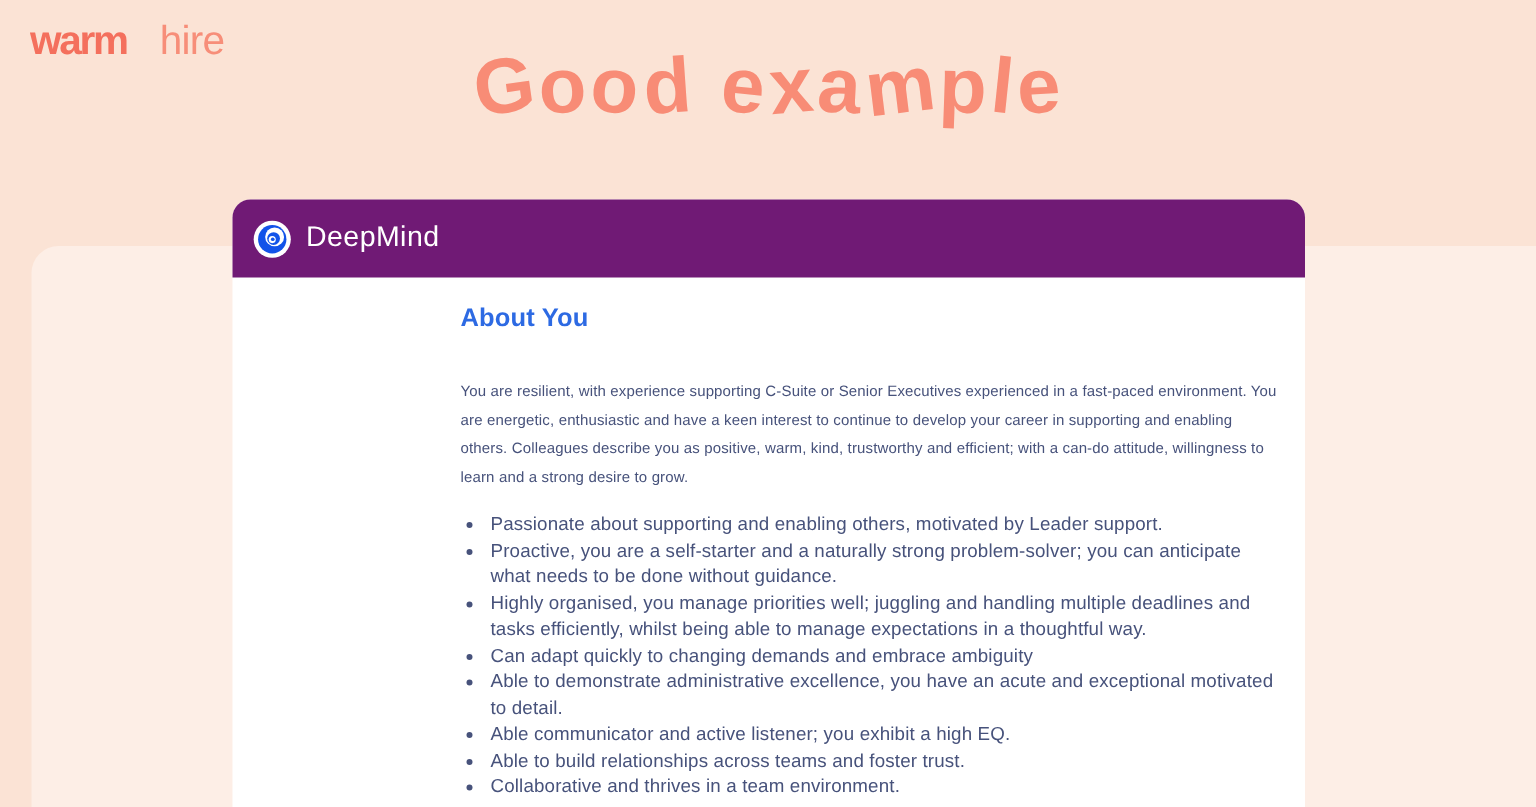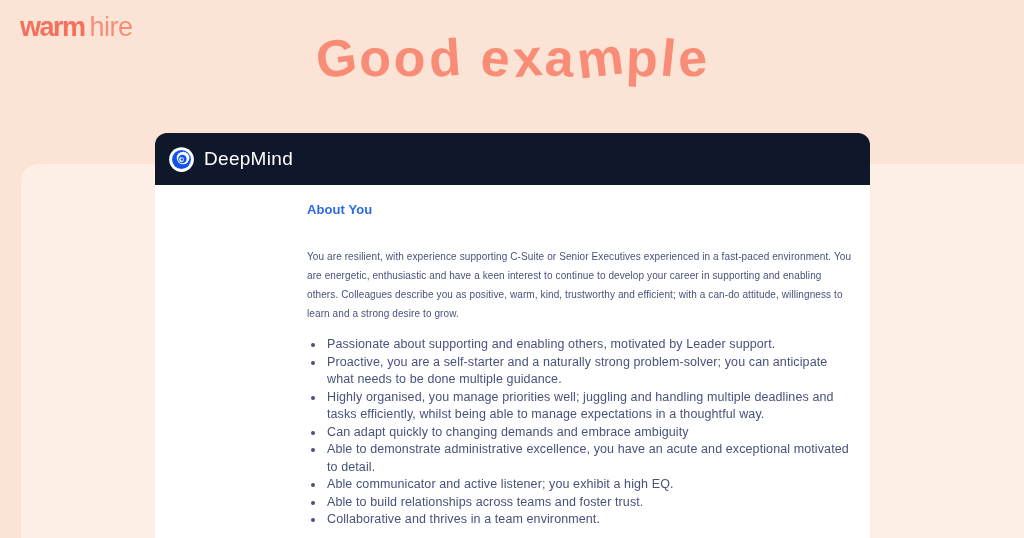--- a/index.html
+++ b/index.html
@@ -32,21 +32,21 @@
     white-space: nowrap;
   }
   .brand-bold {
     font-weight: 800;
     letter-spacing: -1.5px;
     color: #f4705d;
   }
   .brand-light {
     font-weight: 400;
     color: #f78e79;
-    margin-left: 5px;
+    margin-left: 22px;
     letter-spacing: -0.5px;
   }
 
   
   .title {
     position: absolute;
     top: 28px;
     left: 0;
     right: 0;
     margin: 0;
@@ -66,21 +66,21 @@
     position: absolute;
     left: 155px;
     top: 133px;
     width: 715px;
     height: 480px;
     background: #ffffff;
     border-radius: 12px 12px 0 0;
   }
   .card-header {
     height: 52px;
-    background: #0f172a;
+    background: #701a75;
     border-radius: 12px 12px 0 0;
     display: flex;
     align-items: center;
     padding-left: 13px;
     box-sizing: border-box;
   }
   .dm-logo { display: block; }
   .dm-logo svg { width: 27px; height: 27px; display: block; }
   .dm-name {
     color: #ffffff;
@@ -88,21 +88,21 @@
     font-weight: 500;
     margin-left: 9px;
     letter-spacing: 0.3px;
   }
 
   .card-body {
     padding: 17px 15px 0 152px;
     color: #47527b;
   }
   .section-heading {
-    font-size: 13px;
+    font-size: 17px;
     font-weight: 700;
     color: #2d6ae3;
     margin: 0 0 30px 0;
     letter-spacing: 0.1px;
   }
   .intro {
     font-size: 10px;
     line-height: 19px;
     margin: 0 0 13px 0;
     letter-spacing: 0.1px;
@@ -139,21 +139,21 @@
         <circle cx="12.3" cy="12.0" r="1.1" fill="#1253e9"></circle>
       </svg>
     </span>
     <span class="dm-name">DeepMind</span>
   </div>
   <div class="card-body">
     <h2 class="section-heading">About You</h2>
     <p class="intro">You are resilient, with experience supporting C-Suite or Senior Executives experienced in a fast-paced environment. You are energetic, enthusiastic and have a keen interest to continue to develop your career in supporting and enabling others. Colleagues describe you as positive, warm, kind, trustworthy and efficient; with a can-do attitude, willingness to learn and a strong desire to grow.</p>
     <ul class="bullets">
       <li>Passionate about supporting and enabling others, motivated by Leader support.</li>
-      <li>Proactive, you are a self-starter and a naturally strong problem-solver; you can anticipate what needs to be done multiple guidance.</li>
+      <li>Proactive, you are a self-starter and a naturally strong problem-solver; you can anticipate what needs to be done without guidance.</li>
       <li>Highly organised, you manage priorities well; juggling and handling multiple deadlines and tasks efficiently, whilst being able to manage expectations in a thoughtful way.</li>
       <li>Can adapt quickly to changing demands and embrace ambiguity</li>
       <li>Able to demonstrate administrative excellence, you have an acute and exceptional motivated to detail.</li>
       <li>Able communicator and active listener; you exhibit a high EQ.</li>
       <li>Able to build relationships across teams and foster trust.</li>
       <li>Collaborative and thrives in a team environment.</li>
 
     </ul>
   </div>
 </div>

